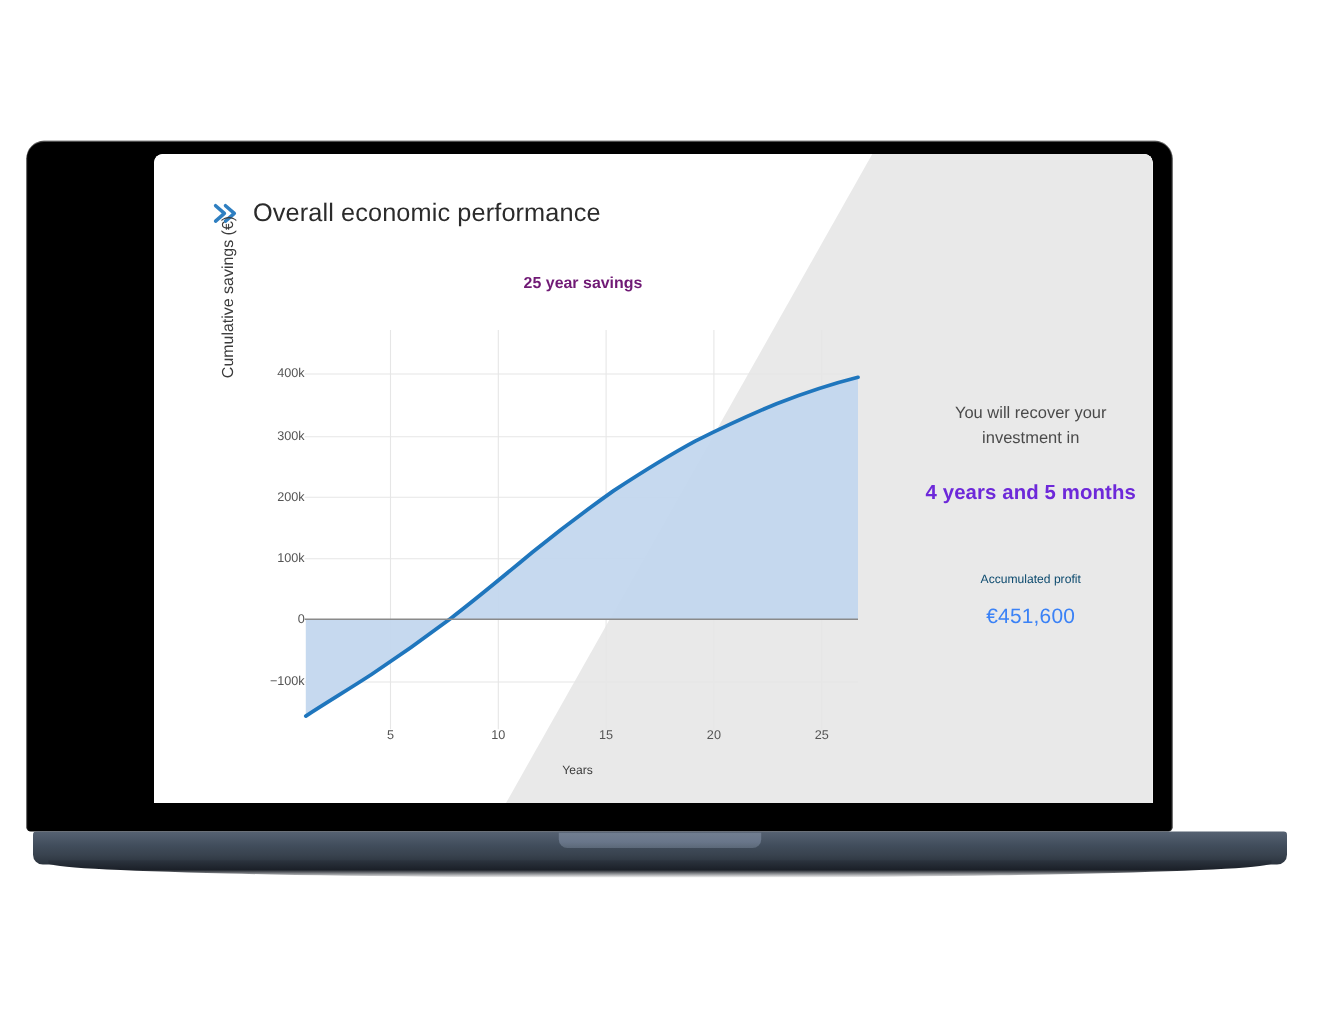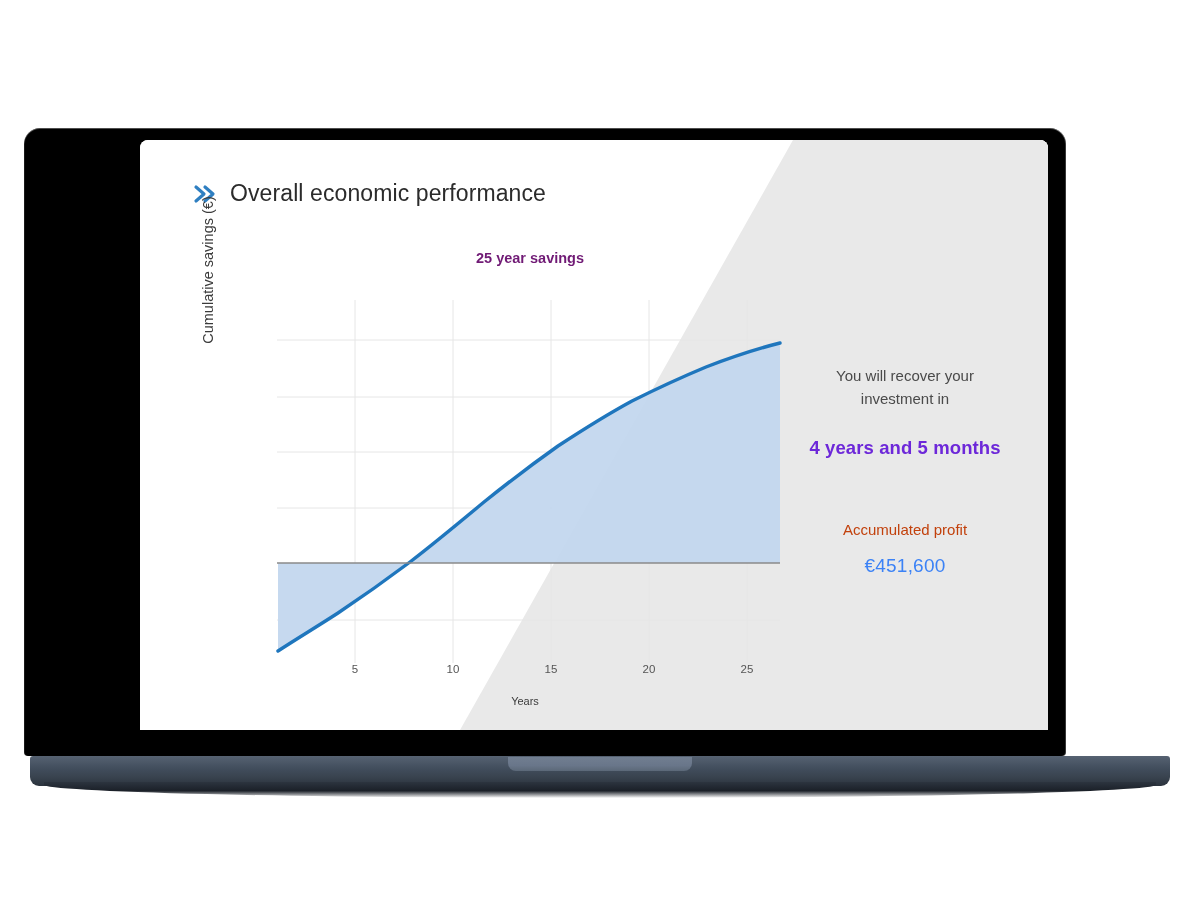--- a/index.html
+++ b/index.html
@@ -61,24 +61,24 @@
        font-size:11.5px;color:#555;transform:translateY(-50%);}
   .yticks{position:absolute;left:77px;top:0;width:60px;height:590px;}
 
   .xtick{position:absolute;top:0;font-size:11.5px;color:#555;
        transform:translateX(-50%);}
   .xticks{position:absolute;left:0;top:523px;width:908px;height:20px;}
 
   .plotsvg{position:absolute;left:0;top:0;width:908px;height:590px;}
 
   
-  .info{position:absolute;left:640px;top:225px;width:250px;text-align:center;}
+  .info{position:absolute;left:672px;top:225px;width:250px;text-align:center;}
   .info-lead{font-size:15px;color:#4a4a4a;line-height:1.52;}
   .info-big{font-size:18.5px;font-weight:bold;color:#6d28d9;margin-top:26px;letter-spacing:.1px;}
-  .info-sub{font-size:15px;color:#c2410c;margin-top:62px;}
+  .info-sub{font-size:11px;color:#0c4a6e;margin-top:62px;}
   .info-amount{font-size:19px;color:#3b82f6;margin-top:17px;letter-spacing:.2px;}
 </style>
 </head>
 <body>
 
 <div class="stage">
   <div class="laptop">
 
     <div class="lid"></div>
     <div class="lid-hl"></div>
@@ -133,20 +133,28 @@
                      C 222,457 246,440 270,422
                      C 296,402 320,382 344,362
                      C 370,341 394,323 418,306
                      C 444,289 468,274 492,261
                      C 518,248 542,237 566,227
                      C 592,217 616,209 640,203"></path>
 
             <line x1="137" y1="423" x2="640" y2="423" stroke="#8a8a8a" stroke-width="1.4"></line>
           </svg>
 
+          <div class="yticks">
+            <div class="ytick" style="top:200px">400k</div>
+            <div class="ytick" style="top:257px">300k</div>
+            <div class="ytick" style="top:312px">200k</div>
+            <div class="ytick" style="top:368px">100k</div>
+            <div class="ytick" style="top:423px">0</div>
+            <div class="ytick" style="top:480px">−100k</div>
+          </div>
 
           <div class="xticks">
             <div class="xtick" style="left:215px">5</div>
             <div class="xtick" style="left:313px">10</div>
             <div class="xtick" style="left:411px">15</div>
             <div class="xtick" style="left:509px">20</div>
             <div class="xtick" style="left:607px">25</div>
           </div>
 
           <div class="xlabel">Years</div>

